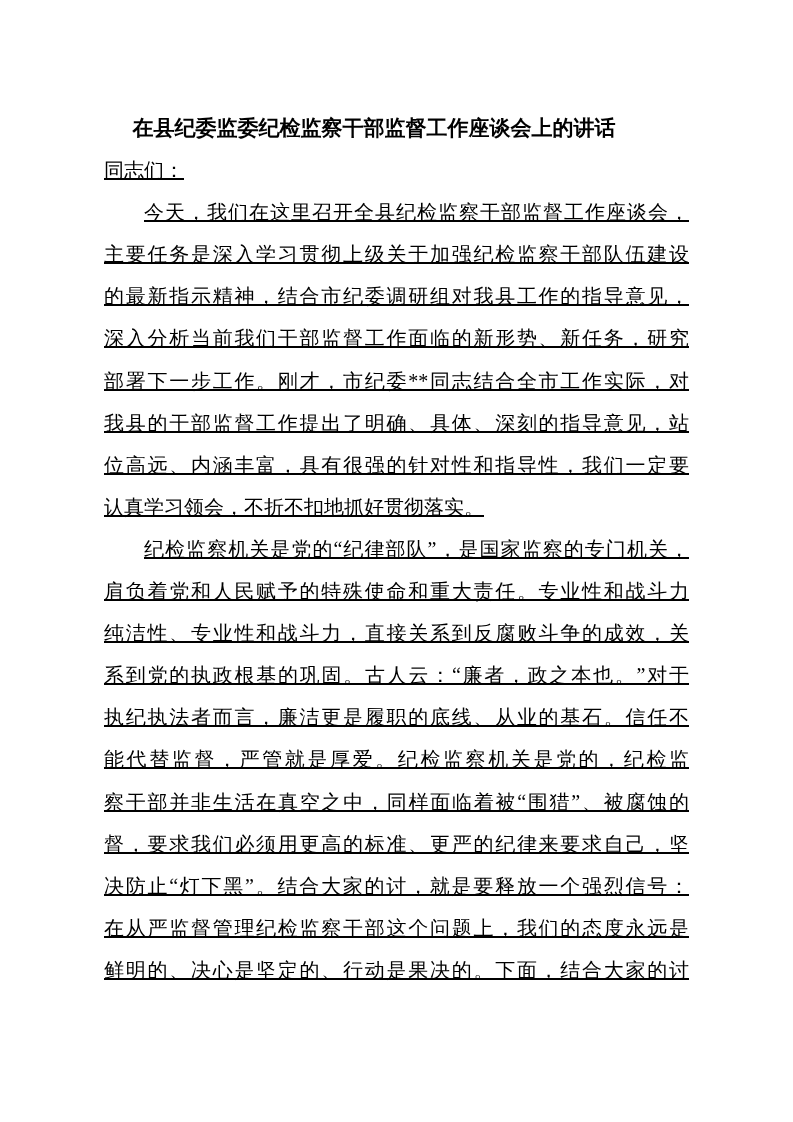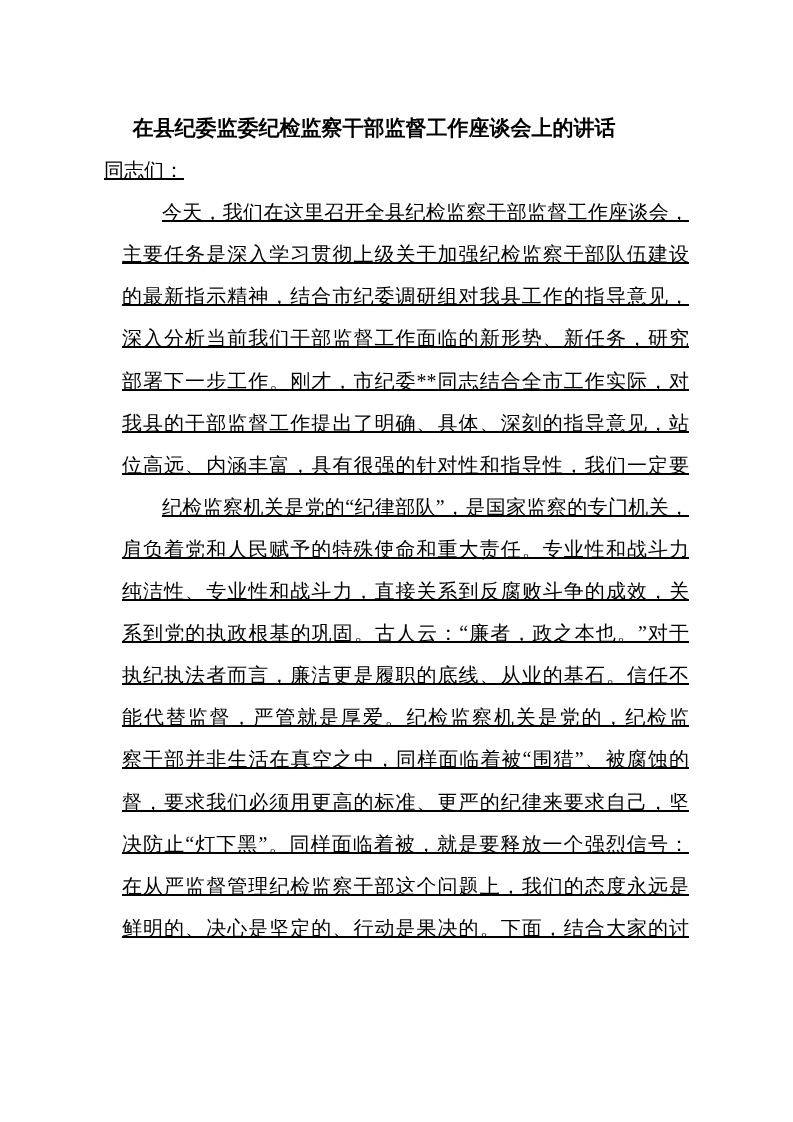--- a/index.html
+++ b/index.html
@@ -38,21 +38,20 @@
     text-align: center;
     padding-right: 45px; 
     white-space: nowrap;
     color: #000000;
   }
   .fill {
     text-align: justify;
     text-align-last: justify;
     text-justify: inter-character;
     white-space: normal;
-    margin-left: 18px;
   }
   .nofill {
     text-align: left;
     text-align-last: left;
   }
   .indent {
     text-indent: 40px; 
   }
 </style>
 </head>
@@ -63,26 +62,27 @@
     <div class="title-line">在县纪委监委纪检监察干部监督工作座谈会上的讲话</div>
     <div class="line nofill">同志们：</div>
     <div>
         <div class="line fill indent">今天，我们在这里召开全县纪检监察干部监督工作座谈会，</div>
         <div class="line fill">主要任务是深入学习贯彻上级关于加强纪检监察干部队伍建设</div>
         <div class="line fill">的最新指示精神，结合市纪委调研组对我县工作的指导意见，</div>
         <div class="line fill">深入分析当前我们干部监督工作面临的新形势、新任务，研究</div>
         <div class="line fill">部署下一步工作。刚才，市纪委**同志结合全市工作实际，对</div>
         <div class="line fill">我县的干部监督工作提出了明确、具体、深刻的指导意见，站</div>
         <div class="line fill">位高远、内涵丰富，具有很强的针对性和指导性，我们一定要</div>
+        <div class="line nofill">认真学习领会，不折不扣地抓好贯彻落实。</div>
         <div class="line fill indent">纪检监察机关是党的“纪律部队”，是国家监察的专门机关，</div>
         <div class="line fill">肩负着党和人民赋予的特殊使命和重大责任。专业性和战斗力</div>
         <div class="line fill">纯洁性、专业性和战斗力，直接关系到反腐败斗争的成效，关</div>
         <div class="line fill">系到党的执政根基的巩固。古人云：“廉者，政之本也。”对于</div>
         <div class="line fill">执纪执法者而言，廉洁更是履职的底线、从业的基石。信任不</div>
         <div class="line fill">能代替监督，严管就是厚爱。纪检监察机关是党的，纪检监</div>
         <div class="line fill">察干部并非生活在真空之中，同样面临着被“围猎”、被腐蚀的</div>
         <div class="line fill">督，要求我们必须用更高的标准、更严的纪律来要求自己，坚</div>
-        <div class="line fill">决防止“灯下黑”。同样面临着被，就是要释放一个强烈信号：</div>
+        <div class="line fill">决防止“灯下黑”。结合大家的讨，就是要释放一个强烈信号：</div>
         <div class="line fill">在从严监督管理纪检监察干部这个问题上，我们的态度永远是</div>
         <div class="line fill">鲜明的、决心是坚定的、行动是果决的。下面，结合大家的讨</div>
       </div>
   </div>
 </div>
 
 </body></html>

